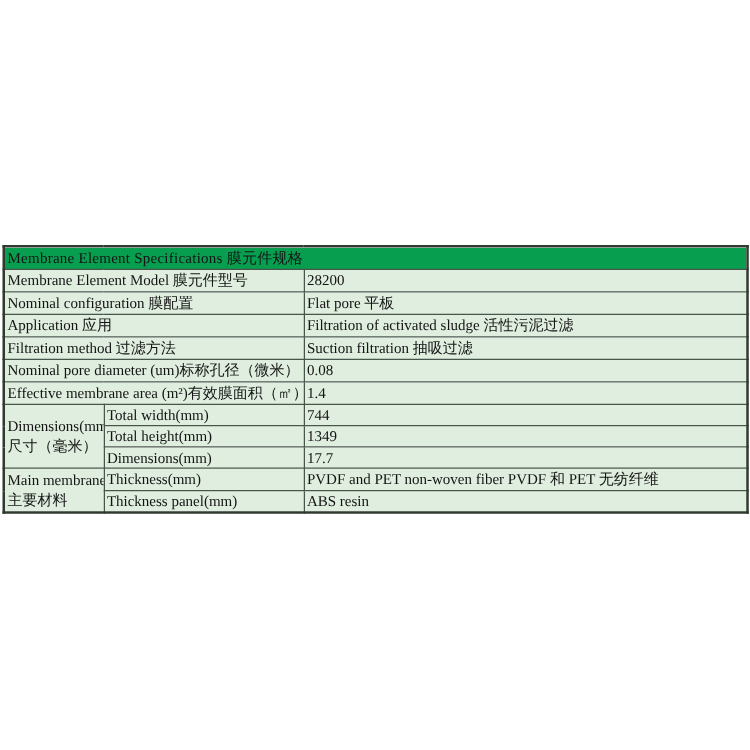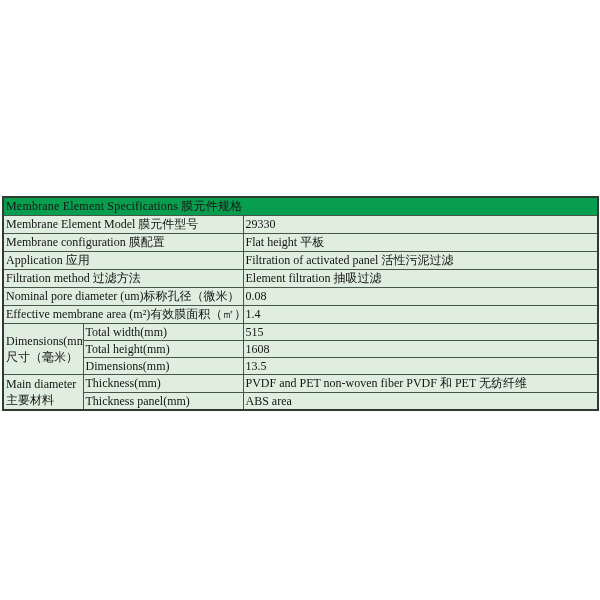--- a/index.html
+++ b/index.html
@@ -59,65 +59,65 @@
       <col style="width:355px">
     </colgroup>
     <thead>
       <tr>
         <th class="title-cell" colspan="3">Membrane Element Specifications 膜元件规格</th>
       </tr>
     </thead>
     <tbody>
         <tr>
           <td colspan="2">Membrane Element Model 膜元件型号</td>
-          <td>29330</td>
+          <td>28200</td>
         </tr>
         <tr>
-          <td colspan="2">Membrane configuration 膜配置</td>
-          <td>Flat height 平板</td>
+          <td colspan="2">Nominal configuration 膜配置</td>
+          <td>Flat pore 平板</td>
         </tr>
         <tr>
           <td colspan="2">Application 应用</td>
-          <td>Filtration of activated panel 活性污泥过滤</td>
+          <td>Filtration of activated sludge 活性污泥过滤</td>
         </tr>
         <tr>
           <td colspan="2">Filtration method 过滤方法</td>
-          <td>Element filtration 抽吸过滤</td>
+          <td>Suction filtration 抽吸过滤</td>
         </tr>
         <tr>
           <td colspan="2">Nominal pore diameter (um)标称孔径（微米）</td>
           <td>0.08</td>
         </tr>
         <tr>
           <td colspan="2">Effective membrane area (m²)有效膜面积（㎡）</td>
           <td>1.4</td>
         </tr>
         <tr>
           <td class="group-cell" rowspan="3">
             <div>Dimensions(mm)</div>
             <div>尺寸（毫米）</div>
           </td>
           <td>Total width(mm)</td>
-          <td>515</td>
+          <td>744</td>
         </tr>
         <tr>
           <td>Total height(mm)</td>
-          <td>1608</td>
+          <td>1349</td>
         </tr>
         <tr>
           <td>Dimensions(mm)</td>
-          <td>13.5</td>
+          <td>17.7</td>
         </tr>
         <tr>
           <td class="group-cell" rowspan="2">
-            <div>Main diameter</div>
+            <div>Main membrane</div>
             <div>主要材料</div>
           </td>
           <td>Thickness(mm)</td>
           <td>PVDF and PET non-woven fiber PVDF  和  PET  无纺纤维</td>
         </tr>
         <tr>
           <td>Thickness panel(mm)</td>
-          <td>ABS area</td>
+          <td>ABS resin</td>
         </tr>
       </tbody>
   </table>
 </div>
 
 </body></html>

